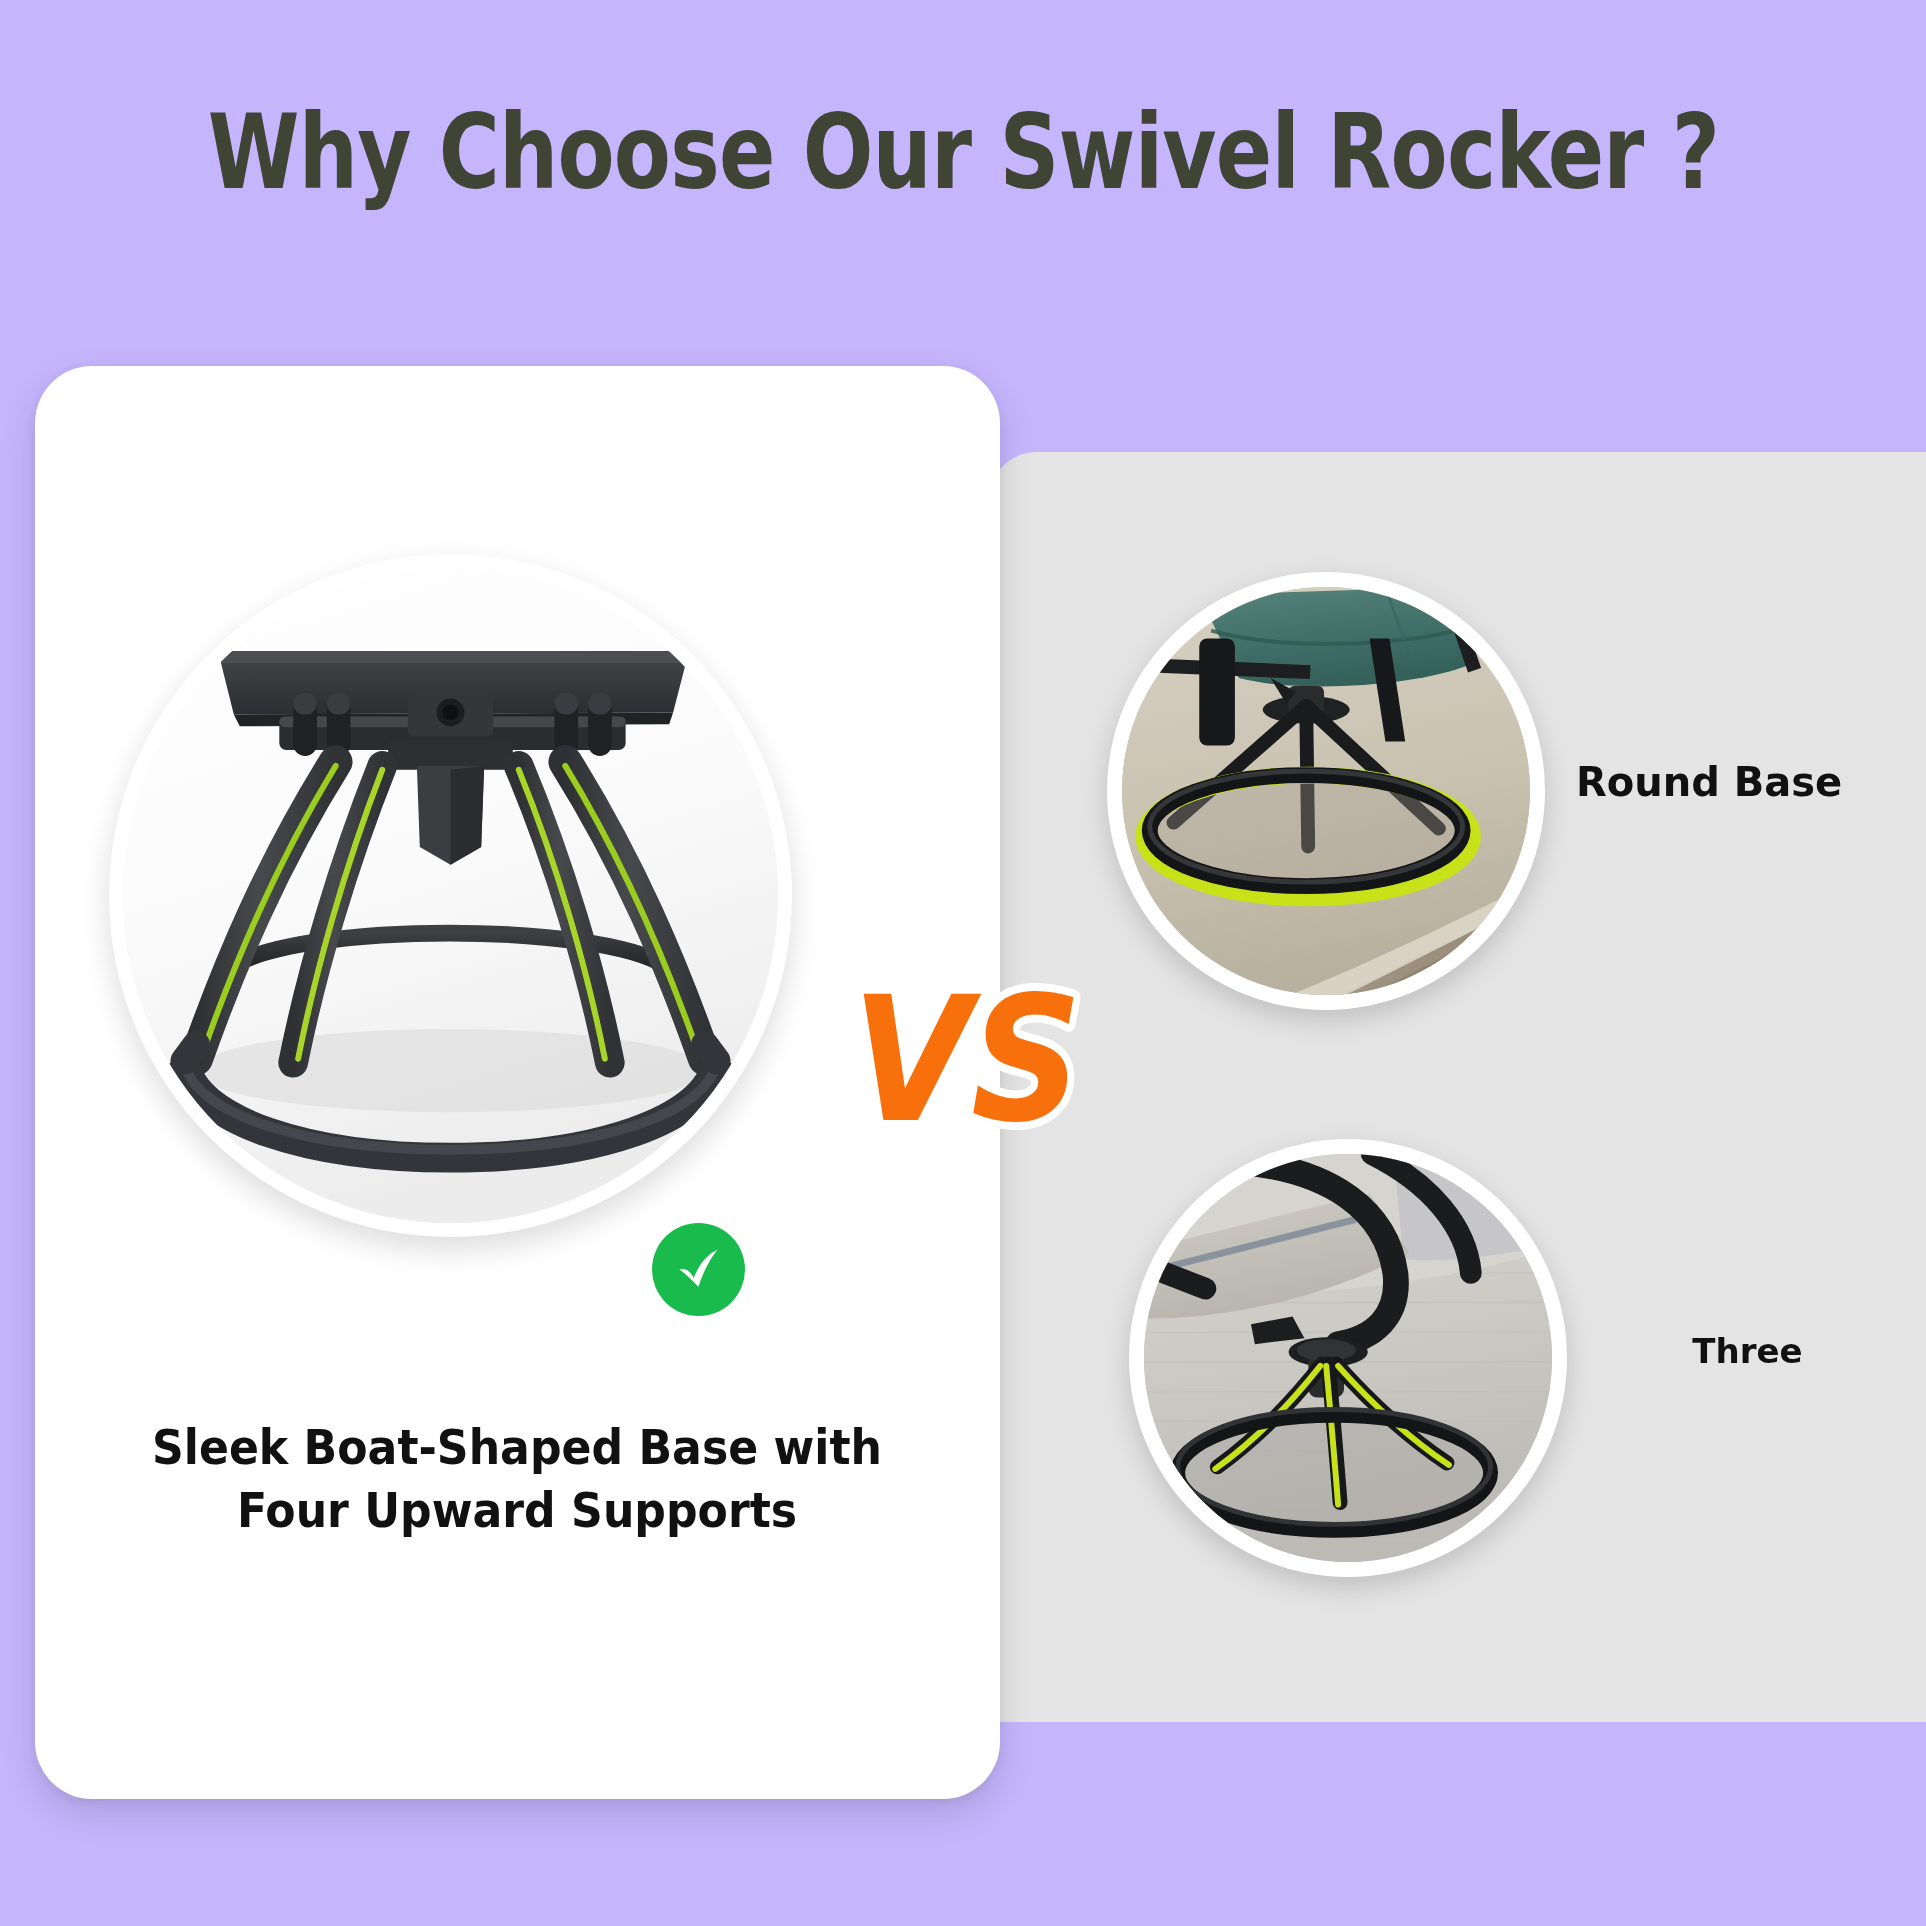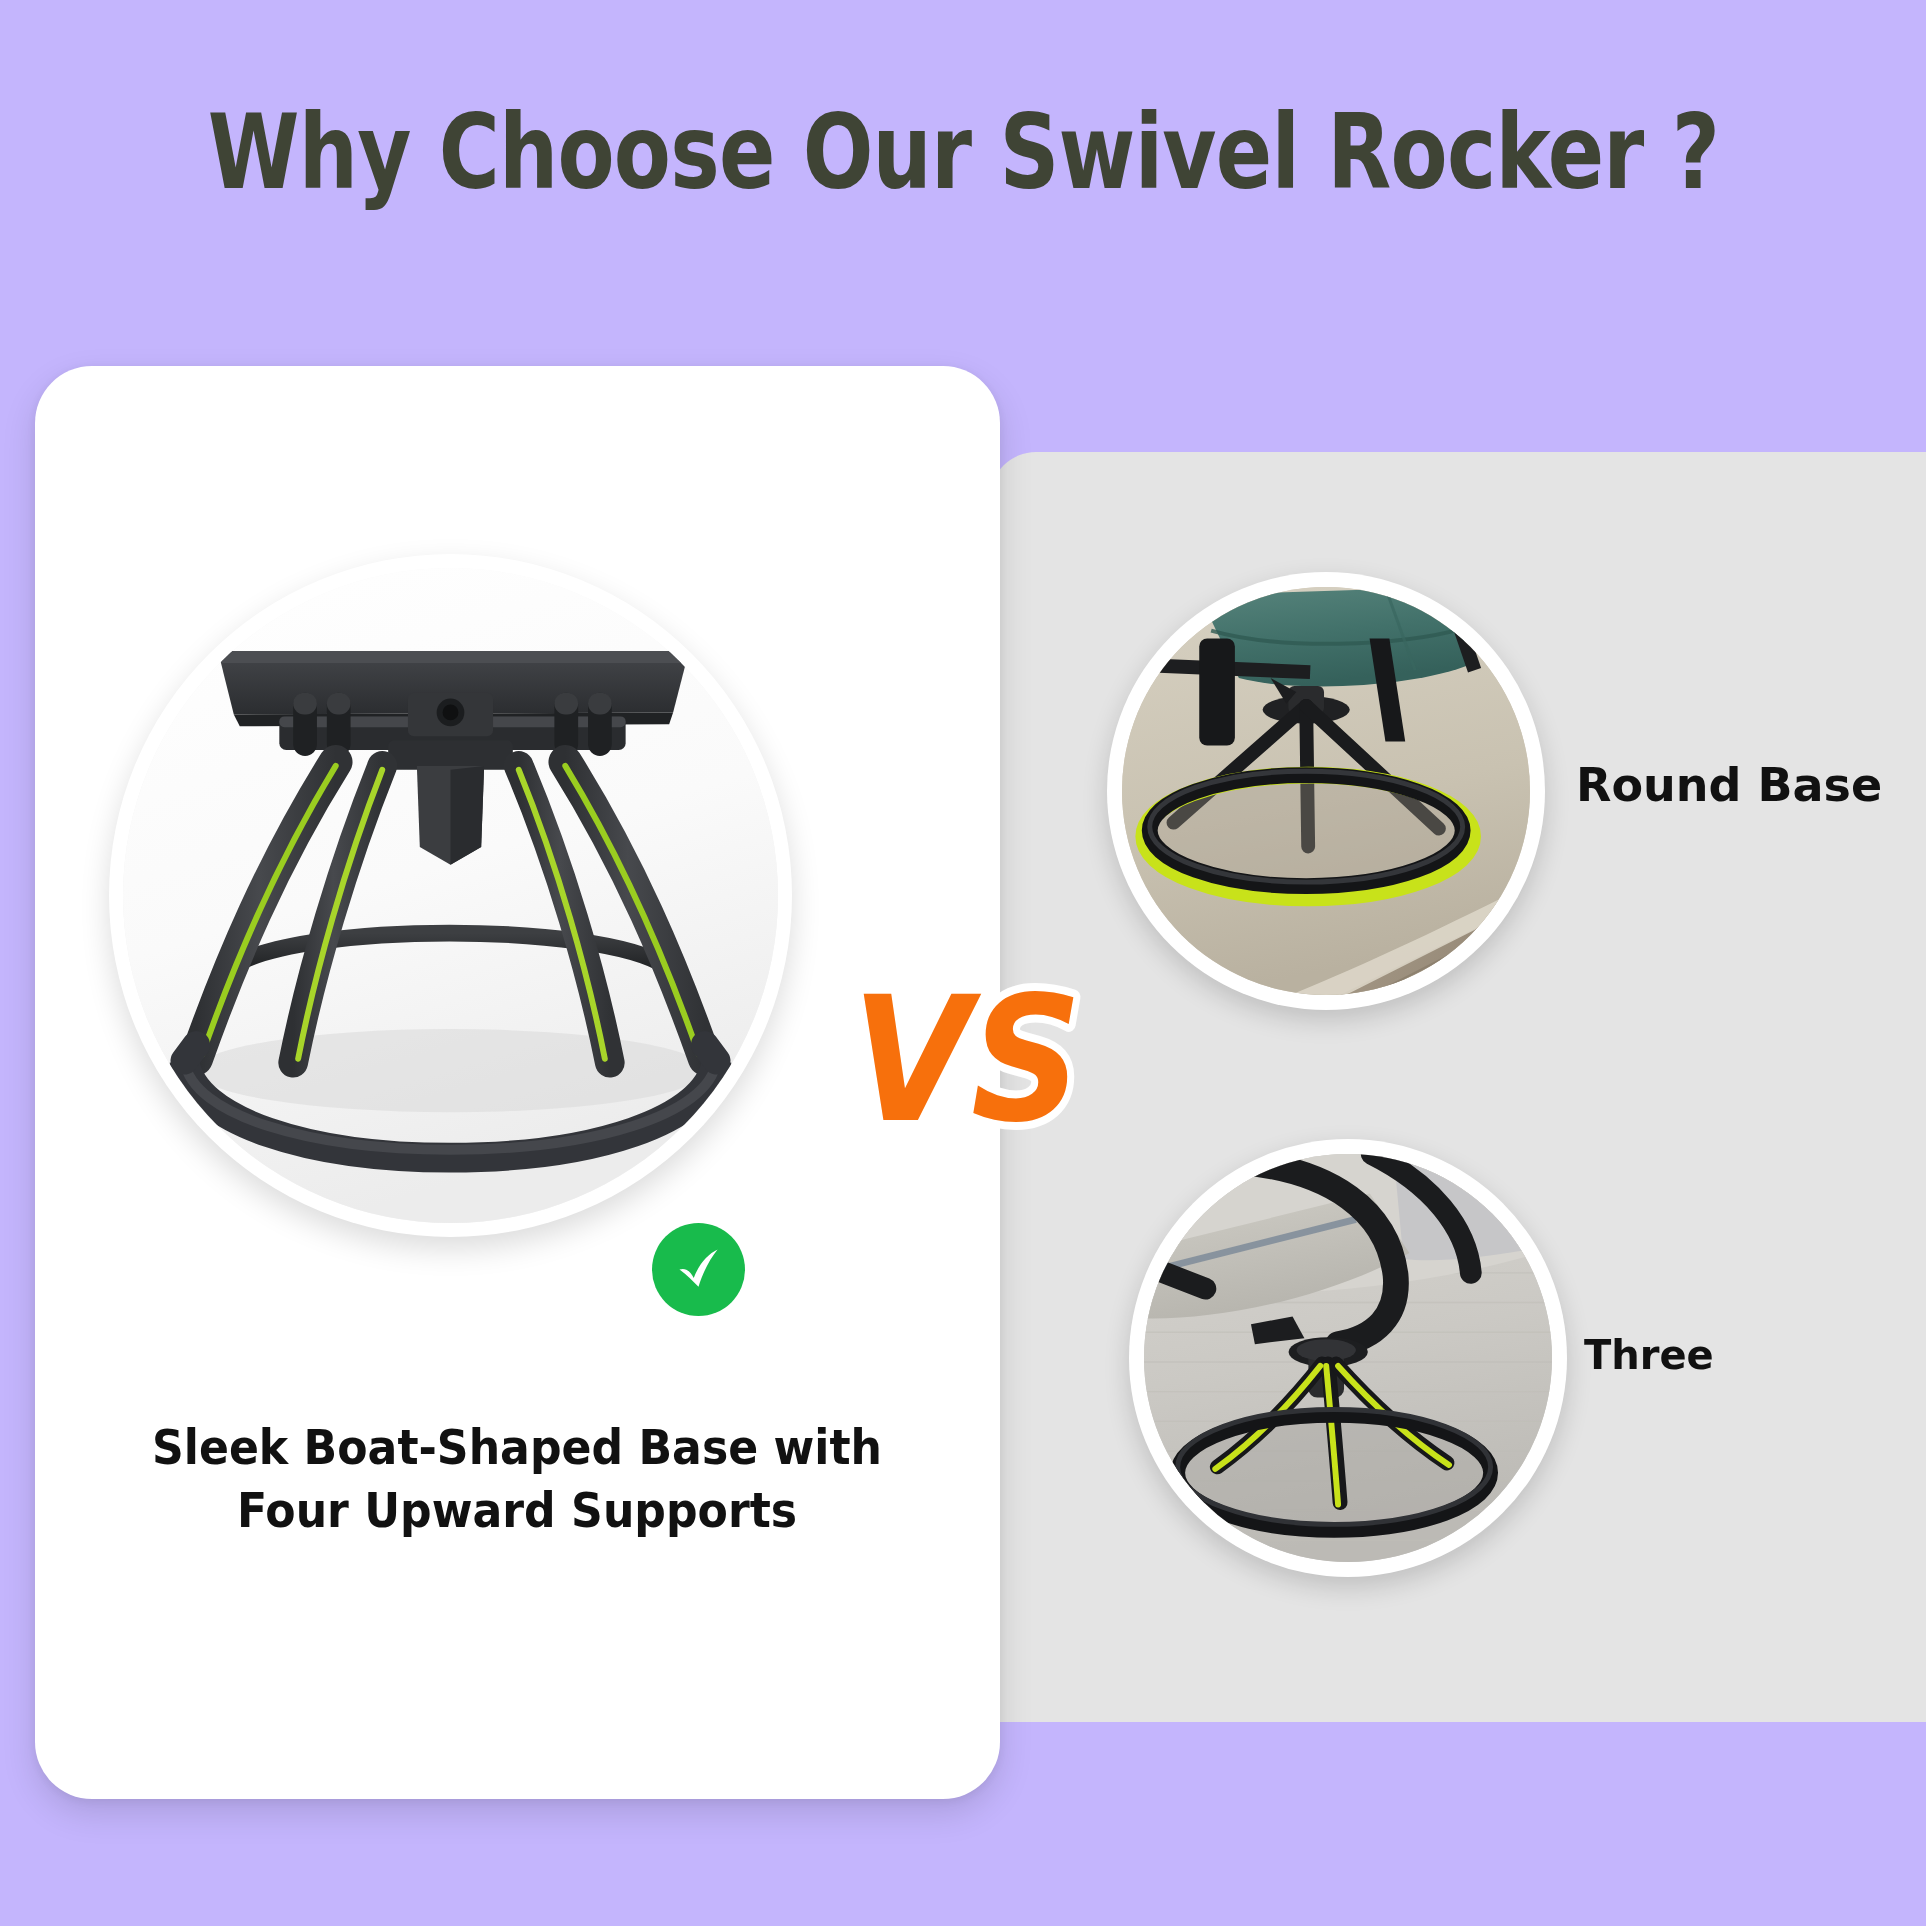--- a/index.html
+++ b/index.html
@@ -161,34 +161,35 @@
   }
 
   .label-round-base {
     position: absolute;
     left: 1576px;
     top: 757px;
     width: 337px;
     text-align: left;
     font-family: "DejaVu Sans", sans-serif;
     font-weight: 700;
-    font-size: 46px;
+    font-size: 40px;
     line-height: 1.25;
     color: #111111;
     white-space: nowrap;
   }
 
   .label-three-supports {
     position: absolute;
     left: 1584px;
     top: 1330px;
     width: 327px;
+    text-align: center;
     font-family: "DejaVu Sans", sans-serif;
     font-weight: 700;
-    font-size: 40px;
+    font-size: 34px;
     line-height: 1.28;
     color: #111111;
   }
   .label-three-supports span { display: block; }
 </style>
 </head>
 <body>
 
 <div id="stage">
 

